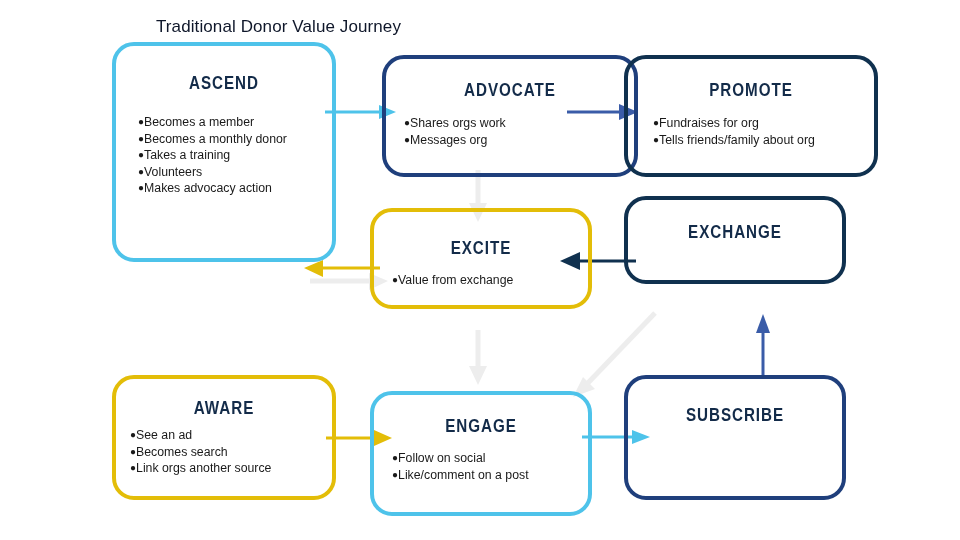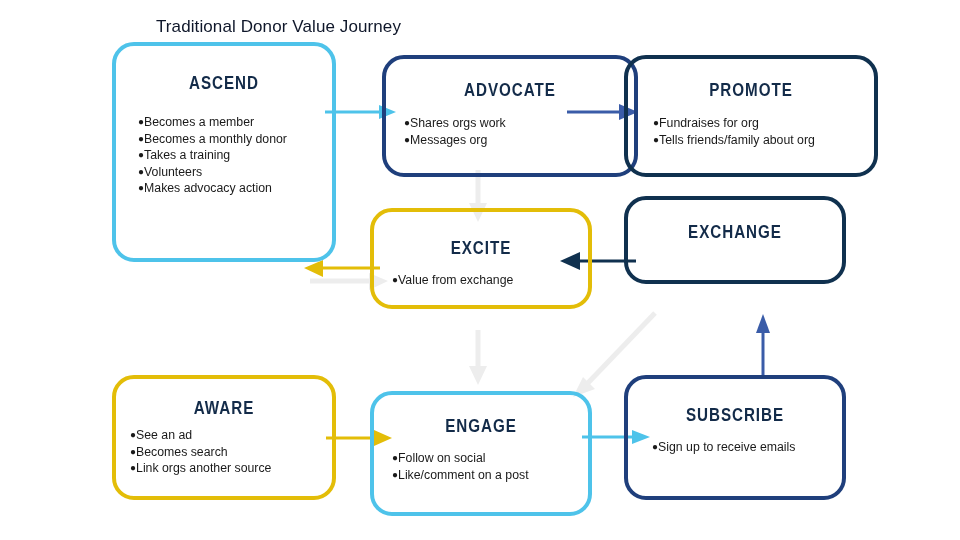--- a/index.html
+++ b/index.html
@@ -218,18 +218,15 @@
   <div class="box" id="box-engage">
     <div class="box-title">ENGAGE</div>
     <div class="box-list">
       <div class="li"><span class="bullet">●</span><span>Follow on social</span></div>
       <div class="li"><span class="bullet">●</span><span>Like/comment on a post</span></div>
     </div>
   </div>
 
   <div class="box" id="box-subscribe">
     <div class="box-title">SUBSCRIBE</div>
-    <div class="box-list">
-      <div class="li"><span class="bullet">●</span><span>Sign up to receive emails</span></div>
-    </div>
   </div>
 
 </div>
 
 </body></html>

